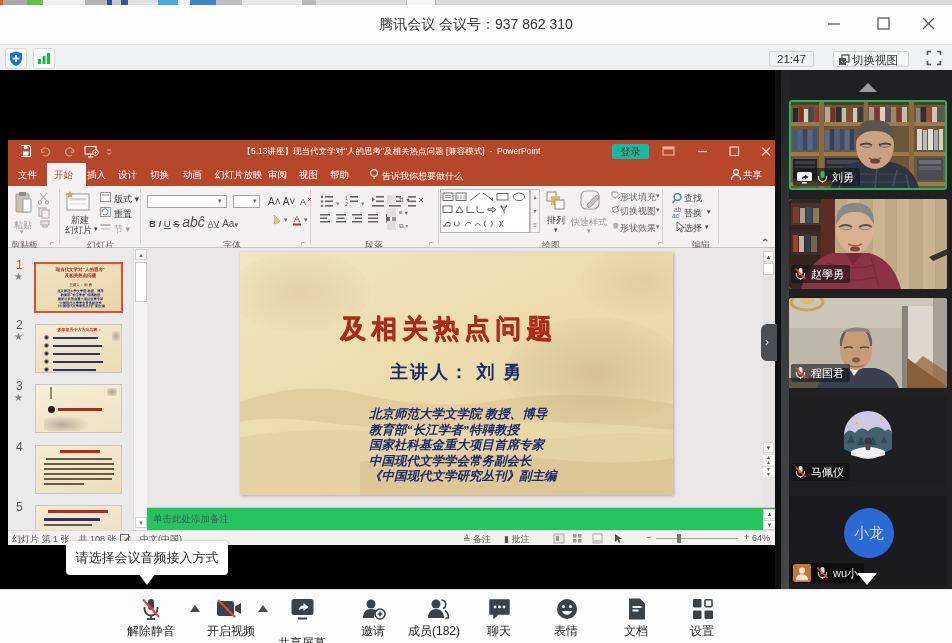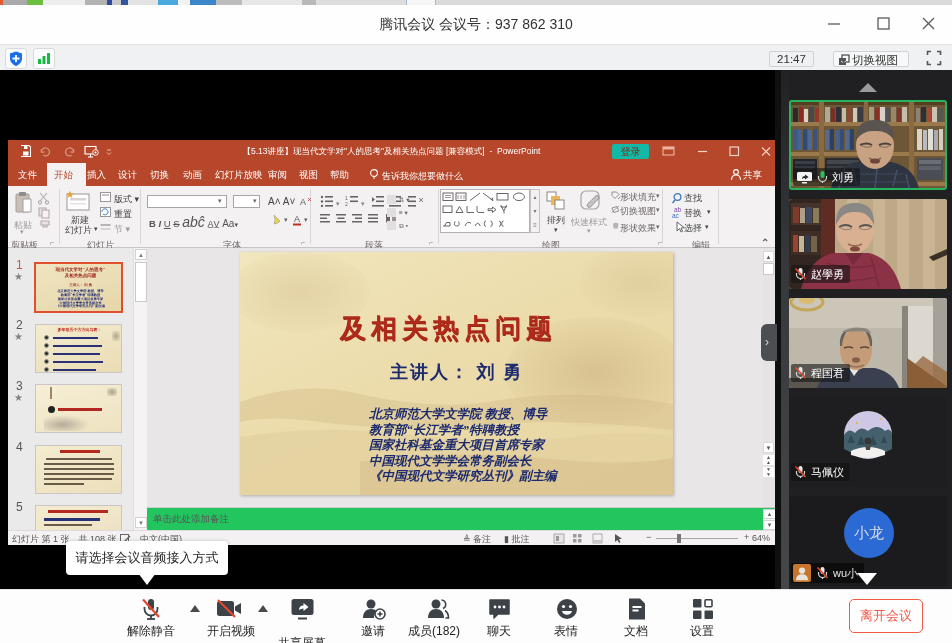--- a/index.html
+++ b/index.html
@@ -754,17 +754,16 @@
     <path d="M6.5 10 h9 M6.5 13.5 h6" stroke="#fff" stroke-width="1.8"></path>
   </svg>
   <div class="abs" style="left:624px;top:33px;">文档</div>
   <svg class="abs" style="left:691px;top:7px;" width="24" height="24" viewBox="0 0 24 24">
     <rect x="2" y="2" width="8.5" height="8.5" rx="1" fill="#3d4248"></rect>
     <rect x="14" y="2.8" width="7" height="7" rx="1" fill="none" stroke="#3d4248" stroke-width="1.6"></rect>
     <rect x="2" y="13.5" width="8.5" height="8.5" rx="1" fill="#3d4248"></rect>
     <rect x="13.5" y="13.5" width="8.5" height="8.5" rx="1" fill="#3d4248"></rect>
   </svg>
   <div class="abs" style="left:690px;top:33px;">设置</div>
-  <div class="abs" style="left:849px;top:9px;width:74px;height:34px;border:1.5px solid #f15947;border-radius:5px;text-align:center;line-height:31px;font-size:13px;color:#f15947;background:#fffefe;">离开会议</div>
 </div>
 
 <div class="abs" style="left:66px;top:541px;width:162px;height:34px;background:#fff;border-radius:4px;box-shadow:0 1px 4px rgba(0,0,0,0.3);text-align:center;line-height:34px;font-size:13px;color:#262626;z-index:50;">请选择会议音频接入方式</div>
 <div class="abs" style="left:138px;top:573px;width:0;height:0;border-left:9px solid transparent;border-right:9px solid transparent;border-top:12px solid #fff;z-index:50;"></div>
 
 </body></html>

